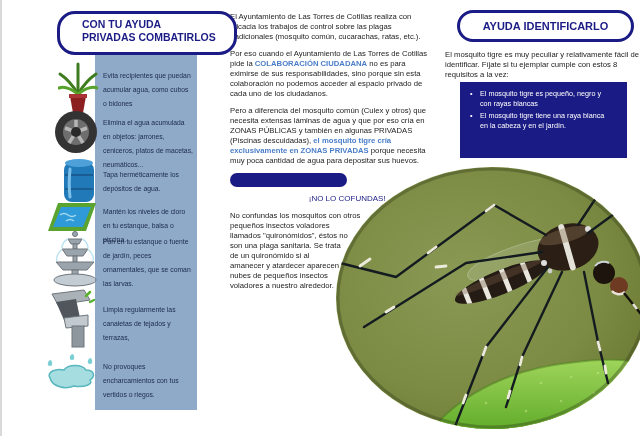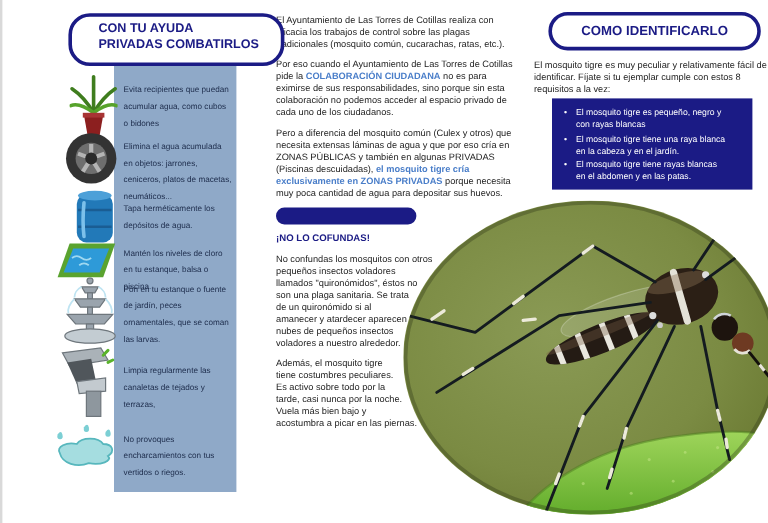--- a/index.html
+++ b/index.html
@@ -17,21 +17,21 @@
             color:#1c2b4a;z-index:2;}
   .tip-icon{position:absolute;z-index:2;}
   
   #mid{position:absolute;left:228px;top:12px;width:200px;font-size:7.7px;line-height:10px;
        color:#1c1c1c;z-index:1;}
   #mid p{margin:0 0 7px 0;}
   .hl{color:#4a7ec9;font-weight:bold;}
   #wrap-shape{float:right;width:95px;height:400px;
               shape-outside:ellipse(158px 133px at 160px 288px);}
   .pill{width:117px;height:14px;border-radius:7px;background:#1b1b85;margin:3px 0 7px 0;}
-  .confuse{color:#1b1b85;font-weight:bold;font-size:8px;margin:0 0 6px 0;}
+  .confuse{color:#1b1b85;font-weight:normal;font-size:8px;margin:0 0 6px 0;text-align:right;}
   #para4{margin-top:6px;}
   
   #right-intro{position:absolute;left:443px;top:50px;width:196px;font-size:7.7px;
                line-height:10px;color:#1c1c1c;}
   #bullet-box{position:absolute;left:458px;top:82px;width:167px;height:76px;background:#1b1b85;
               color:#fff;font-size:7.2px;line-height:10.3px;z-index:4;}
   #bullet-box ul{margin:0;padding:7px 20px 0 8px;list-style:none;}
   #bullet-box li{position:relative;padding-left:12px;margin-bottom:1px;}
   #bullet-box li::before{content:"\2022";position:absolute;left:2px;top:0;}
   
@@ -141,32 +141,30 @@
   </div>
 
   <div id="mid">
     <div id="wrap-shape"></div>
     <p>El Ayuntamiento de Las Torres de Cotillas realiza con eficacia los trabajos de control sobre las plagas tradicionales (mosquito común, cucarachas, ratas, etc.).</p>
     <p><span>Por eso cuando el Ayuntamiento de Las Torres de Cotillas pide la </span><span class="hl">COLABORACIÓN CIUDADANA</span><span> no es para eximirse de sus responsabilidades, sino porque sin esta colaboración no podemos acceder al espacio privado de cada uno de los ciudadanos.</span></p>
     <p><span>Pero a diferencia del mosquito común (Culex y otros) que necesita extensas láminas de agua y que por eso cría en ZONAS PÚBLICAS y también en algunas PRIVADAS (Piscinas descuidadas), </span><span class="hl">el mosquito tigre cría exclusivamente en ZONAS PRIVADAS</span><span> porque necesita muy poca cantidad de agua para depositar sus huevos.</span></p>
     <div class="pill"></div>
     <p class="confuse">¡NO LO COFUNDAS!</p>
     <p id="para4">No confundas los mosquitos con otros pequeños insectos voladores llamados "quironómidos", éstos no son una plaga sanitaria. Se trata de un quironómido si al amanecer y atardecer aparecen nubes de pequeños insectos voladores a nuestro alrededor.</p>
-    <p>Además, el mosquito tigre tiene costumbres peculiares. Es activo sobre todo por la tarde, casi nunca por la noche. Vuela más bien bajo y acostumbra a picar en las piernas.</p>
   </div>
 
   <div class="hdr-box" id="hdr-right">
-    <span>COMO IDENTIFICARLO</span>
+    <span>AYUDA IDENTIFICARLO</span>
   </div>
   <div id="right-intro">El mosquito tigre es muy peculiar y relativamente fácil de identificar. Fíjate si tu ejemplar cumple con estos 8 requisitos a la vez:</div>
   <div id="bullet-box">
     <ul>
       <li>El mosquito tigre es pequeño, negro y con rayas blancas</li>
       <li>El mosquito tigre tiene una raya blanca en la cabeza y en el jardín.</li>
-      <li>El mosquito tigre tiene rayas blancas en el abdomen y en las patas.</li>
     </ul>
   </div>
 
   <div id="photo">
     <svg width="312" height="262" viewBox="0 0 312 262">
       <defs>
         <radialGradient id="bgGrad" cx="40%" cy="42%" r="75%">
           <stop offset="0%" stop-color="#8a9a55"></stop>
           <stop offset="60%" stop-color="#7b8b43"></stop>
           <stop offset="100%" stop-color="#66752e"></stop>

